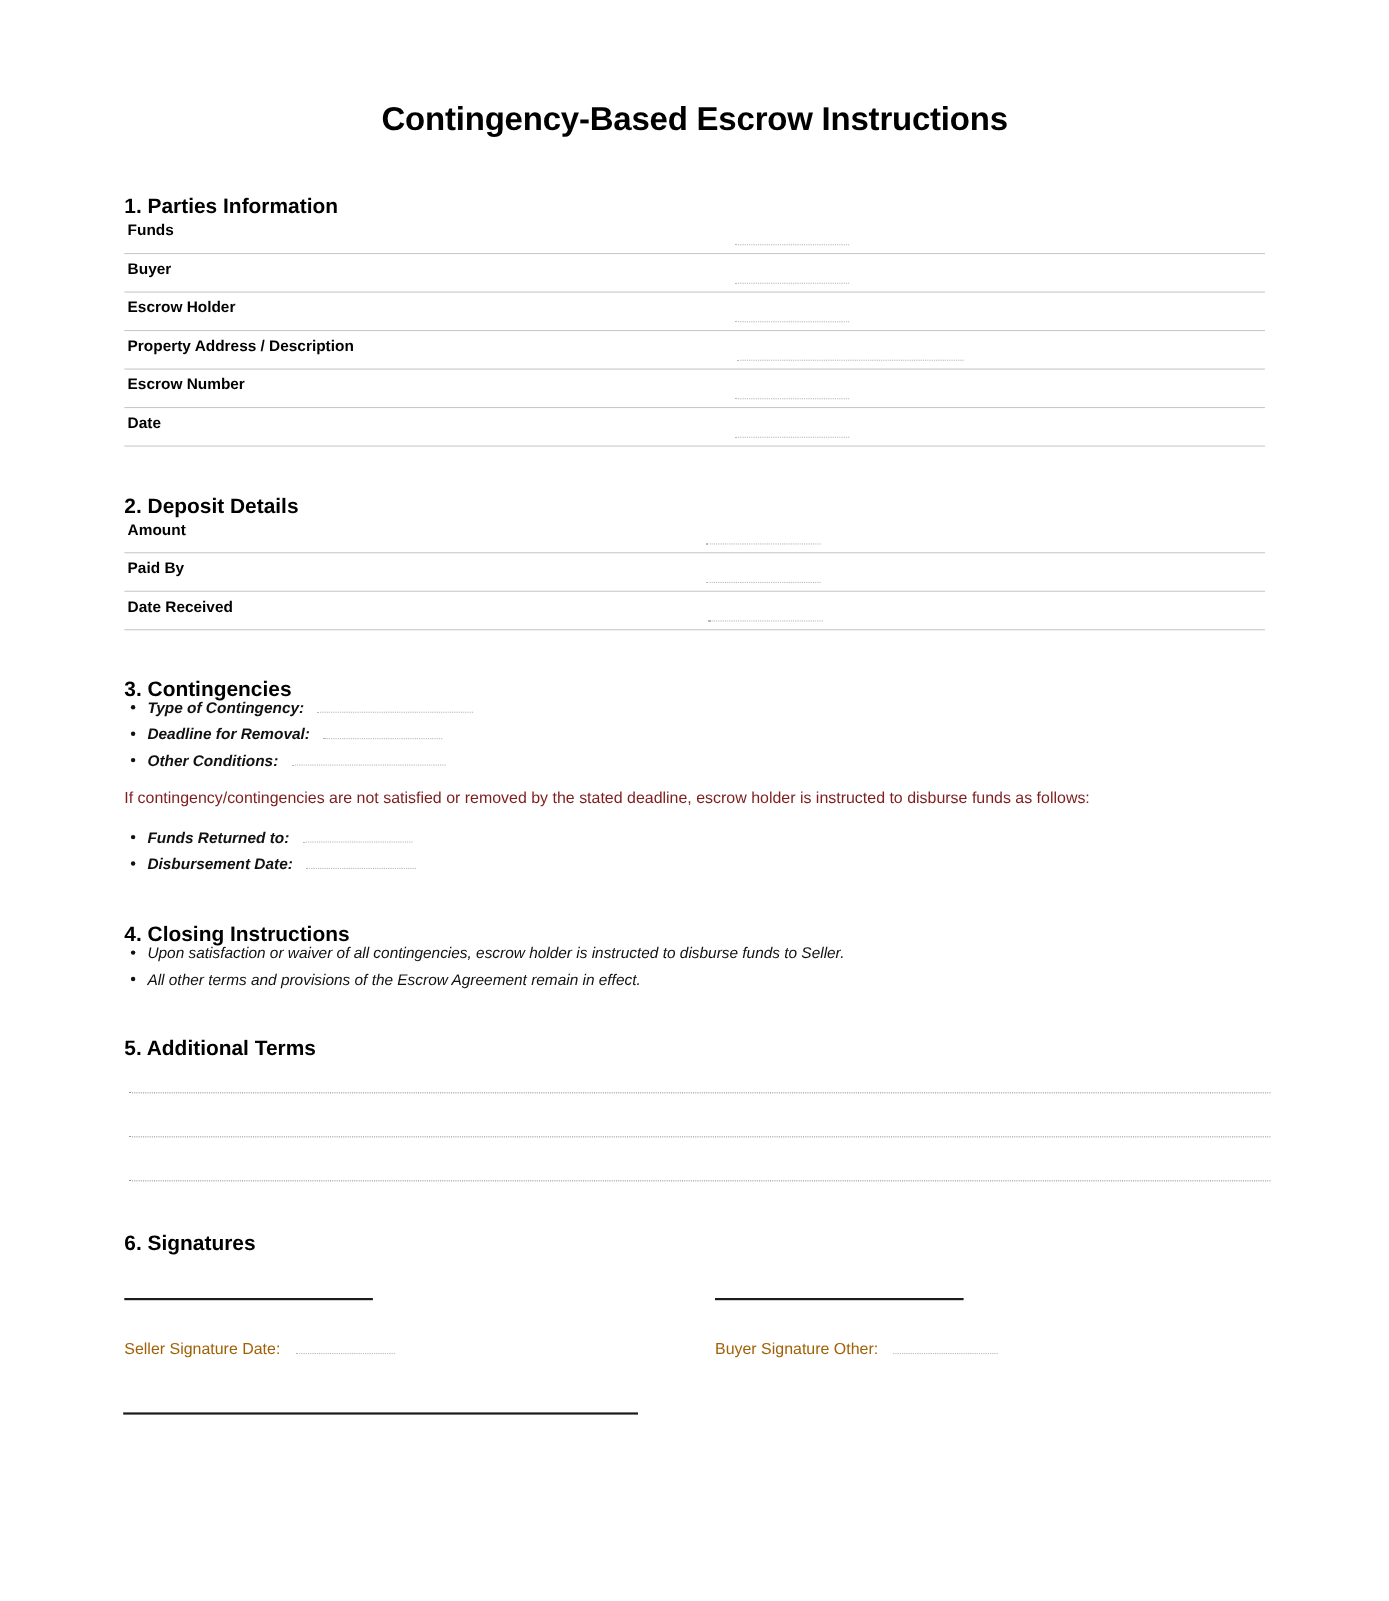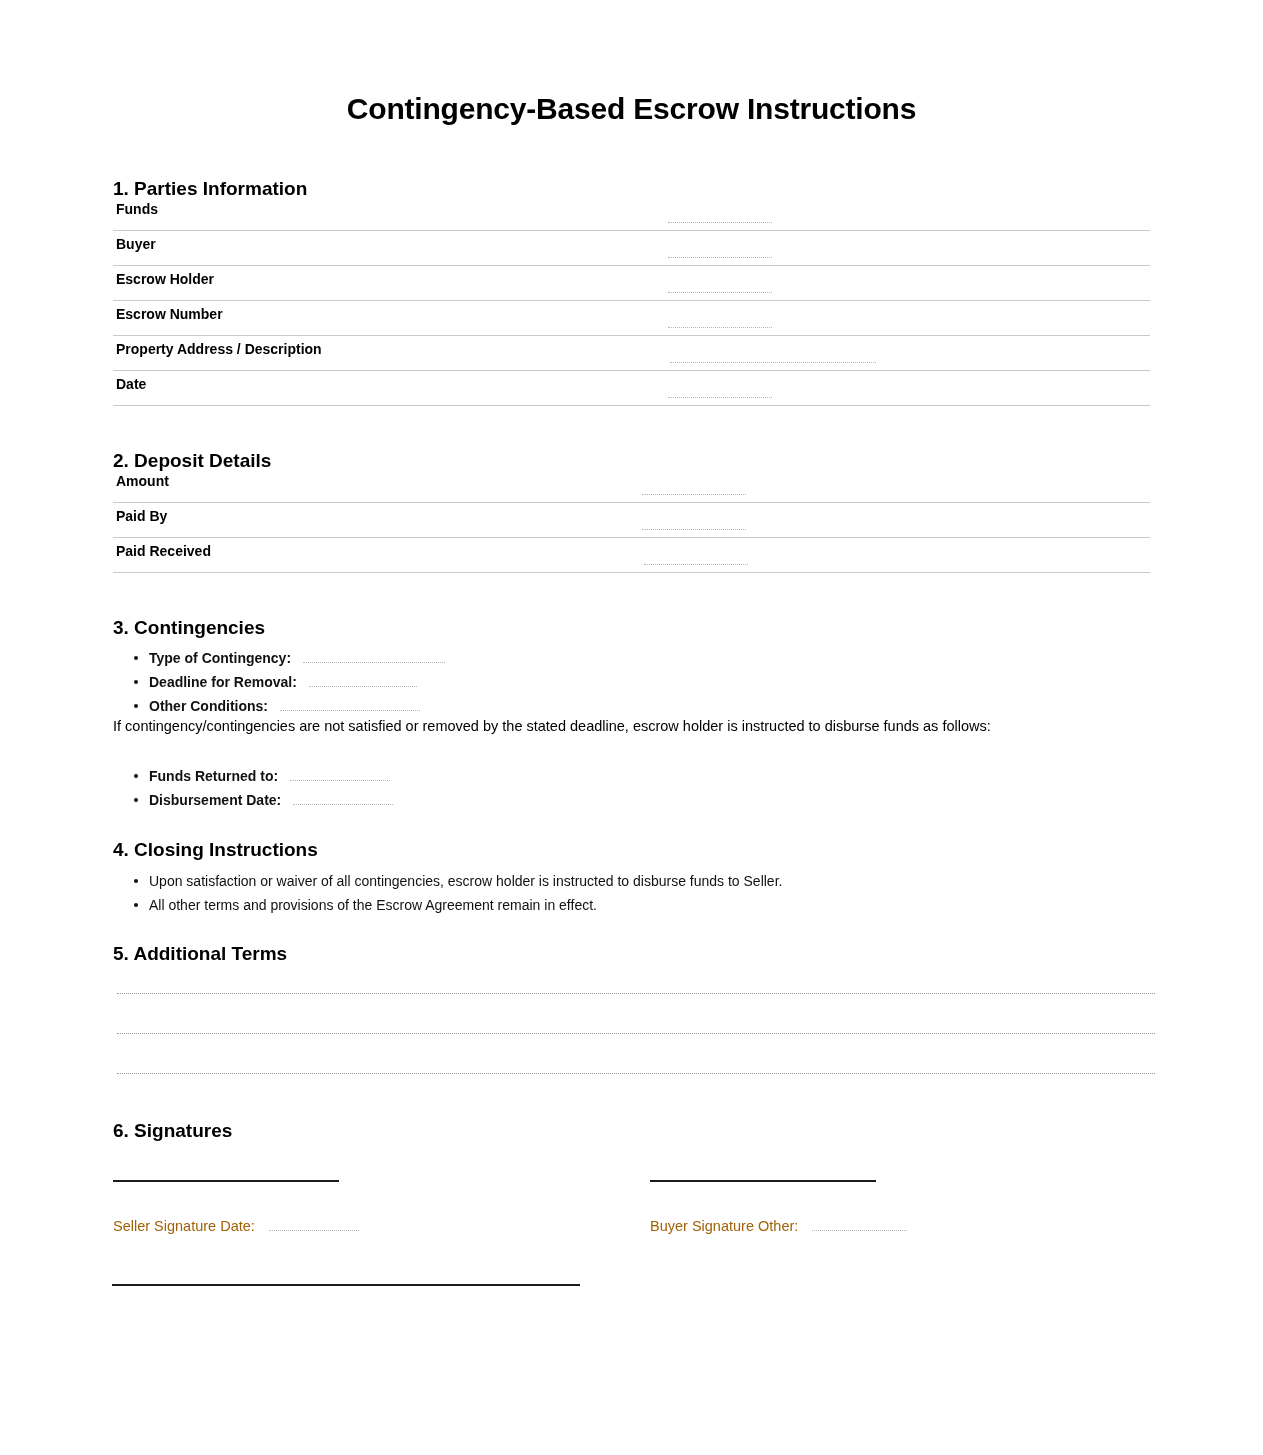--- a/index.html
+++ b/index.html
@@ -53,21 +53,21 @@
     white-space: nowrap;
   }
   .field-fill {
     position: absolute;
     bottom: 7px;
     height: 10px;
     border-bottom: 1px dotted #b7b7b7;
   }
 
   
-  .blist { position: absolute; left: 113px; margin: 16px; padding: 0; list-style: none; }
+  .blist { position: absolute; left: 113px; margin: 1px; padding: 0; list-style: none; font-style: italic; }
   .blist li {
     position: relative;
     padding-left: 20px;
     font-size: 14px;
     line-height: 24px;
     color: #111111;
     white-space: nowrap;
   }
   .blist li::before {
     content: "";
@@ -85,21 +85,21 @@
     height: 13px;
     margin-left: 8px;
   }
 
   
   .para {
     position: absolute;
     left: 113px;
     font-size: 14.5px;
     line-height: 20px;
-    color: #000000;
+    color: #7f1d1d;
     white-space: nowrap;
   }
 
   
   .blank-line {
     position: absolute;
     left: 117px;
     width: 1038px;
     border-bottom: 1px dotted #9a9a9a;
     height: 0;
@@ -140,46 +140,46 @@
     </div>
     <div class="field-row">
       <span class="field-label">Buyer</span>
       <span class="field-fill" style="left:555px; width:104px;"></span>
     </div>
     <div class="field-row">
       <span class="field-label">Escrow Holder</span>
       <span class="field-fill" style="left:555px; width:104px;"></span>
     </div>
     <div class="field-row">
-      <span class="field-label">Escrow Number</span>
-      <span class="field-fill" style="left:555px; width:104px;"></span>
-    </div>
-    <div class="field-row">
       <span class="field-label">Property Address / Description</span>
       <span class="field-fill" style="left:557px; width:206px;"></span>
     </div>
     <div class="field-row">
+      <span class="field-label">Escrow Number</span>
+      <span class="field-fill" style="left:555px; width:104px;"></span>
+    </div>
+    <div class="field-row">
       <span class="field-label">Date</span>
       <span class="field-fill" style="left:555px; width:104px;"></span>
     </div>
   </div>
 
   <div class="sec-head" style="top:432px;">2. Deposit Details</div>
 
   <div class="field-table" style="top:468px;">
     <div class="field-row">
       <span class="field-label">Amount</span>
       <span class="field-fill" style="left:529px; width:104px;"></span>
     </div>
     <div class="field-row">
       <span class="field-label">Paid By</span>
       <span class="field-fill" style="left:529px; width:104px;"></span>
     </div>
     <div class="field-row">
-      <span class="field-label">Paid Received</span>
+      <span class="field-label">Date Received</span>
       <span class="field-fill" style="left:531px; width:104px;"></span>
     </div>
   </div>
 
   <div class="sec-head" style="top:599px;">3. Contingencies</div>
 
   <ul class="blist bold" style="top:630px;">
     <li>
       <span>Type of Contingency:</span>
       <span class="inline-fill" style="width:142px;"></span>

